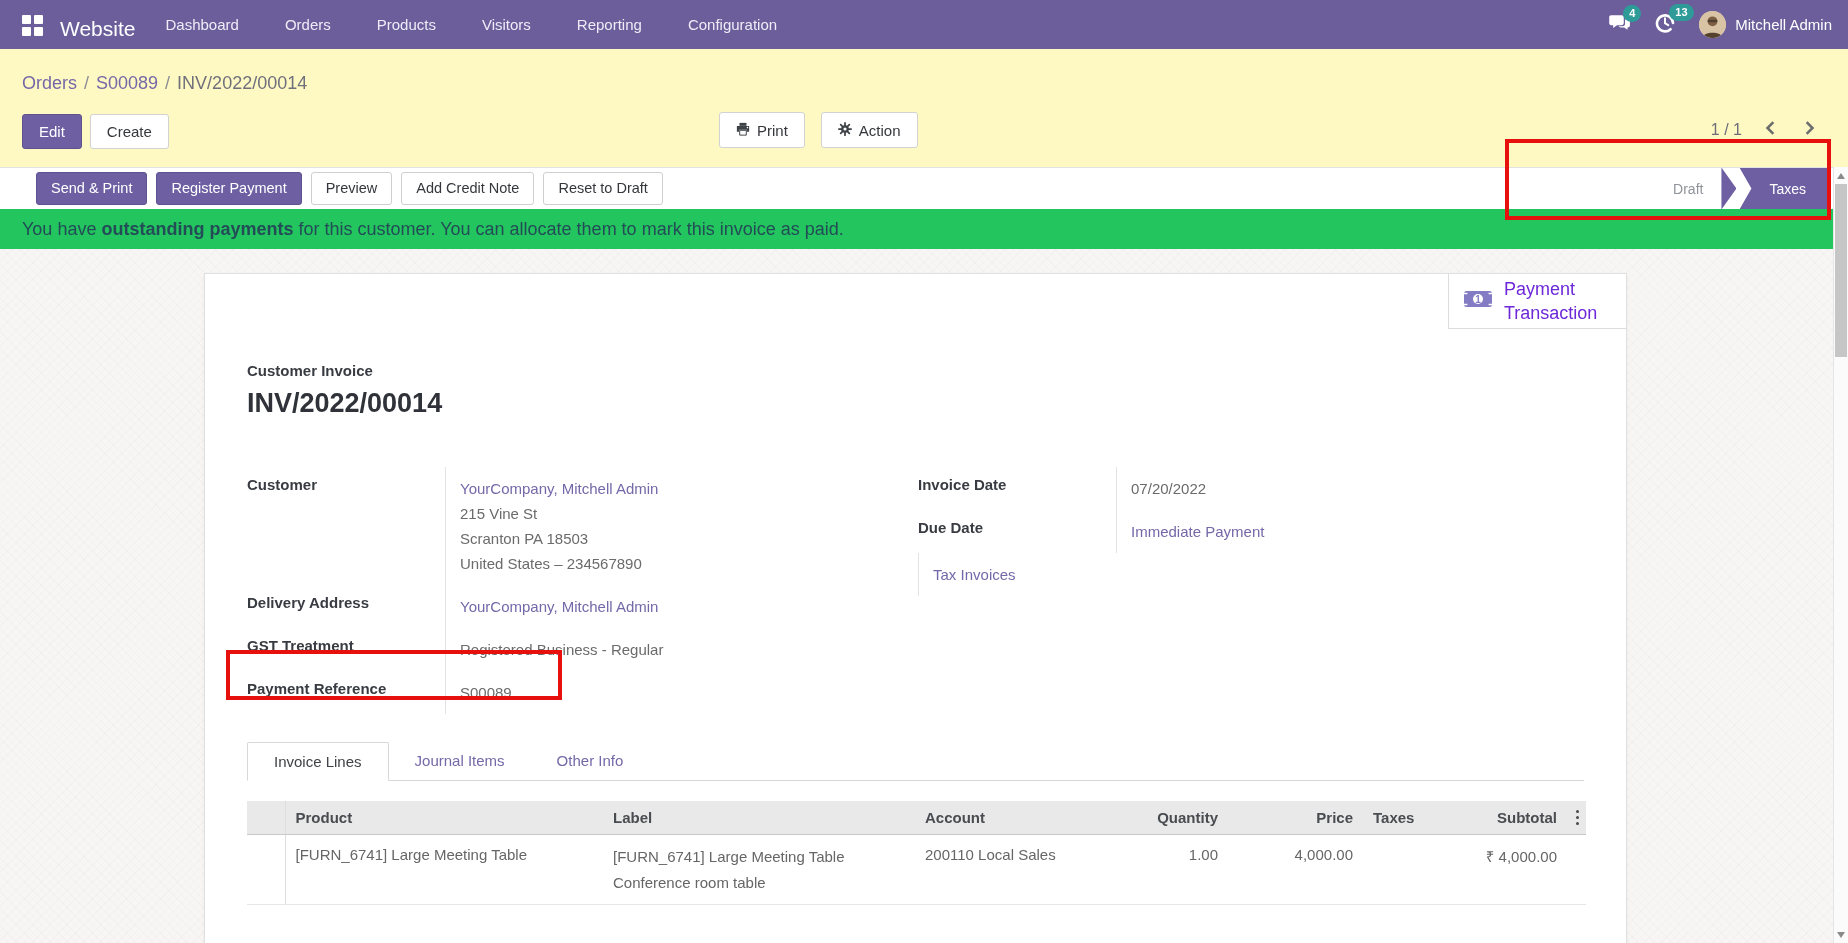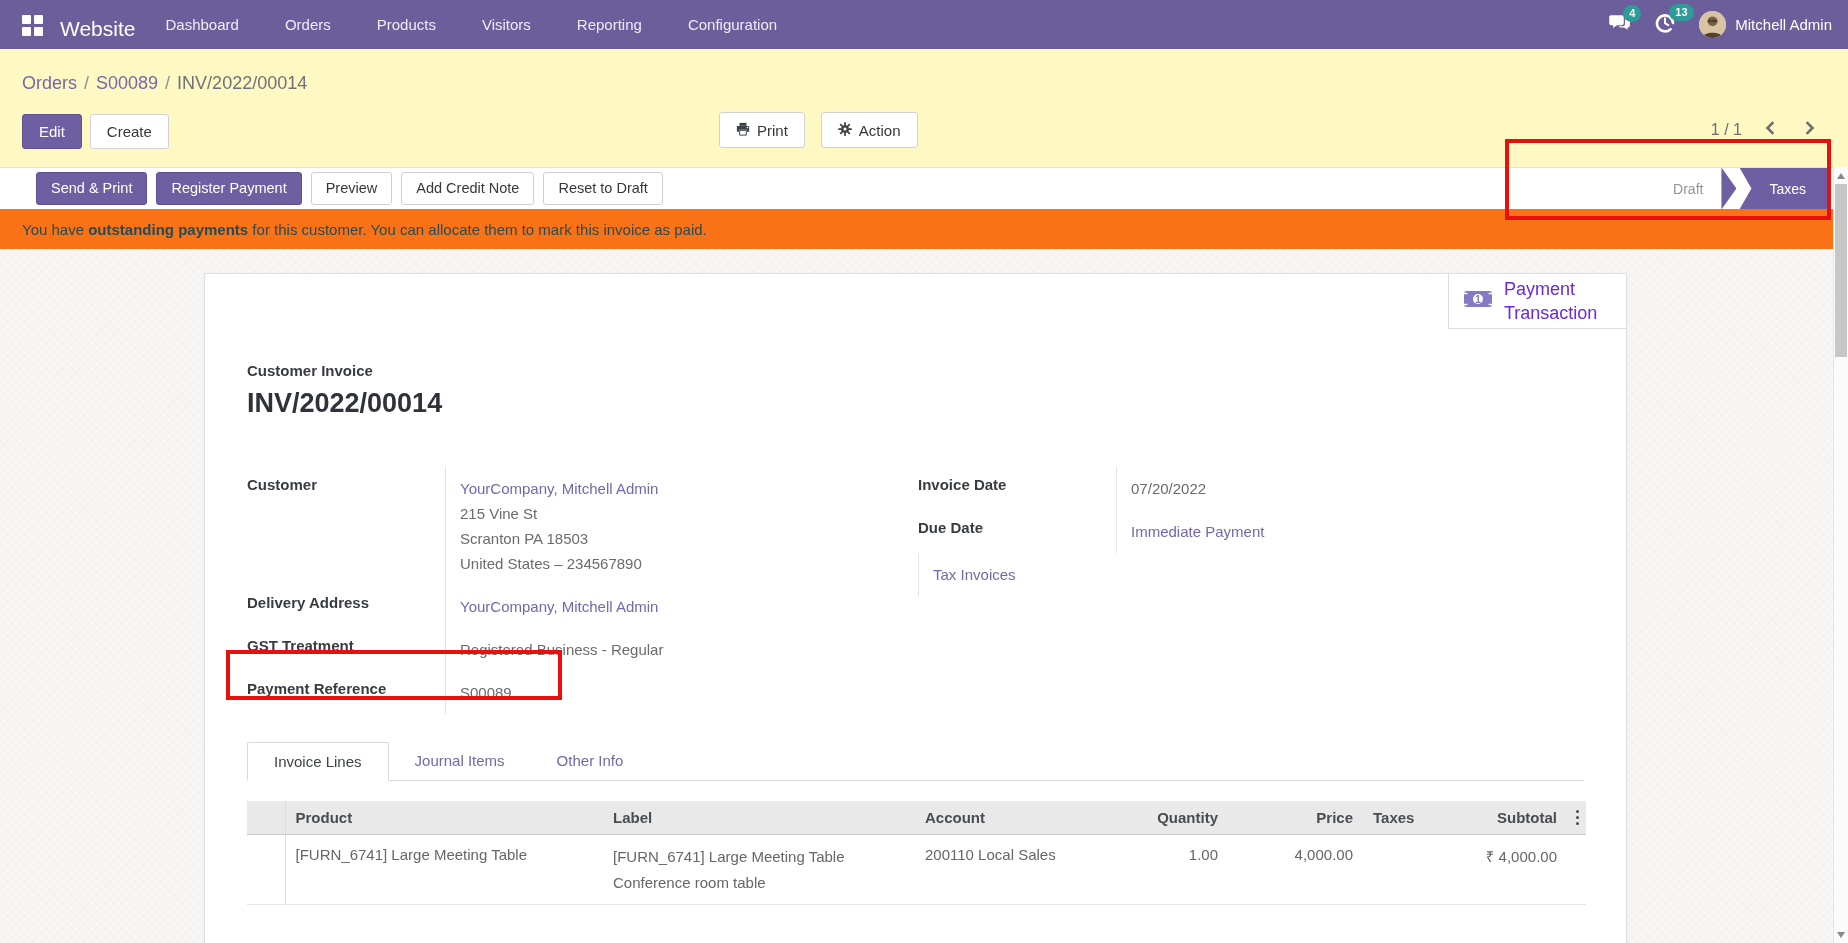--- a/index.html
+++ b/index.html
@@ -50,22 +50,22 @@
   .sb-btn.primary { background:#6e5fa3; border-color:#5f5291; color:#fff; }
   .stages { margin-left:auto; display:flex; align-items:center; height:42px; }
   .stage-draft { color:#8f939a; font-size:14px; margin-right:18px; cursor:pointer; }
   .stage-arrow { width:15px; height:42px; background:#6e5fa3;
     clip-path:polygon(0 0, 100% 50%, 0 100%); margin-right:3px; }
   .stage-posted { height:42px; display:flex; align-items:center; background:#6e5fa3;
     color:#fff; font-size:14px; padding:0 22px 0 30px; margin-right:20px; cursor:pointer;
     clip-path:polygon(0 0, 100% 0, 100% 100%, 0 100%, 12px 50%); }
 
   
-  .banner { position:absolute; left:0; top:209px; width:1848px; height:40px; background:#f97316;
-    display:flex; align-items:center; padding-left:22px; font-size:15px; color:#234c57; }
+  .banner { position:absolute; left:0; top:209px; width:1848px; height:40px; background:#22c55e;
+    display:flex; align-items:center; padding-left:22px; font-size:18px; color:#234c57; }
   .banner b { font-weight:bold; }
 
   
   .content { position:absolute; left:0; top:249px; width:1848px; height:694px;
     background-color:#f7f6f4;
     background-image:
       repeating-linear-gradient(45deg, rgba(0,0,0,0.016) 0 1px, transparent 1px 6px),
       repeating-linear-gradient(-45deg, rgba(0,0,0,0.016) 0 1px, transparent 1px 6px); }
   .sheet { position:absolute; left:204px; top:24px; width:1423px; height:700px; background:#fff;
     border:1px solid #e0e0e0; box-shadow:0 1px 3px rgba(0,0,0,0.06); }

